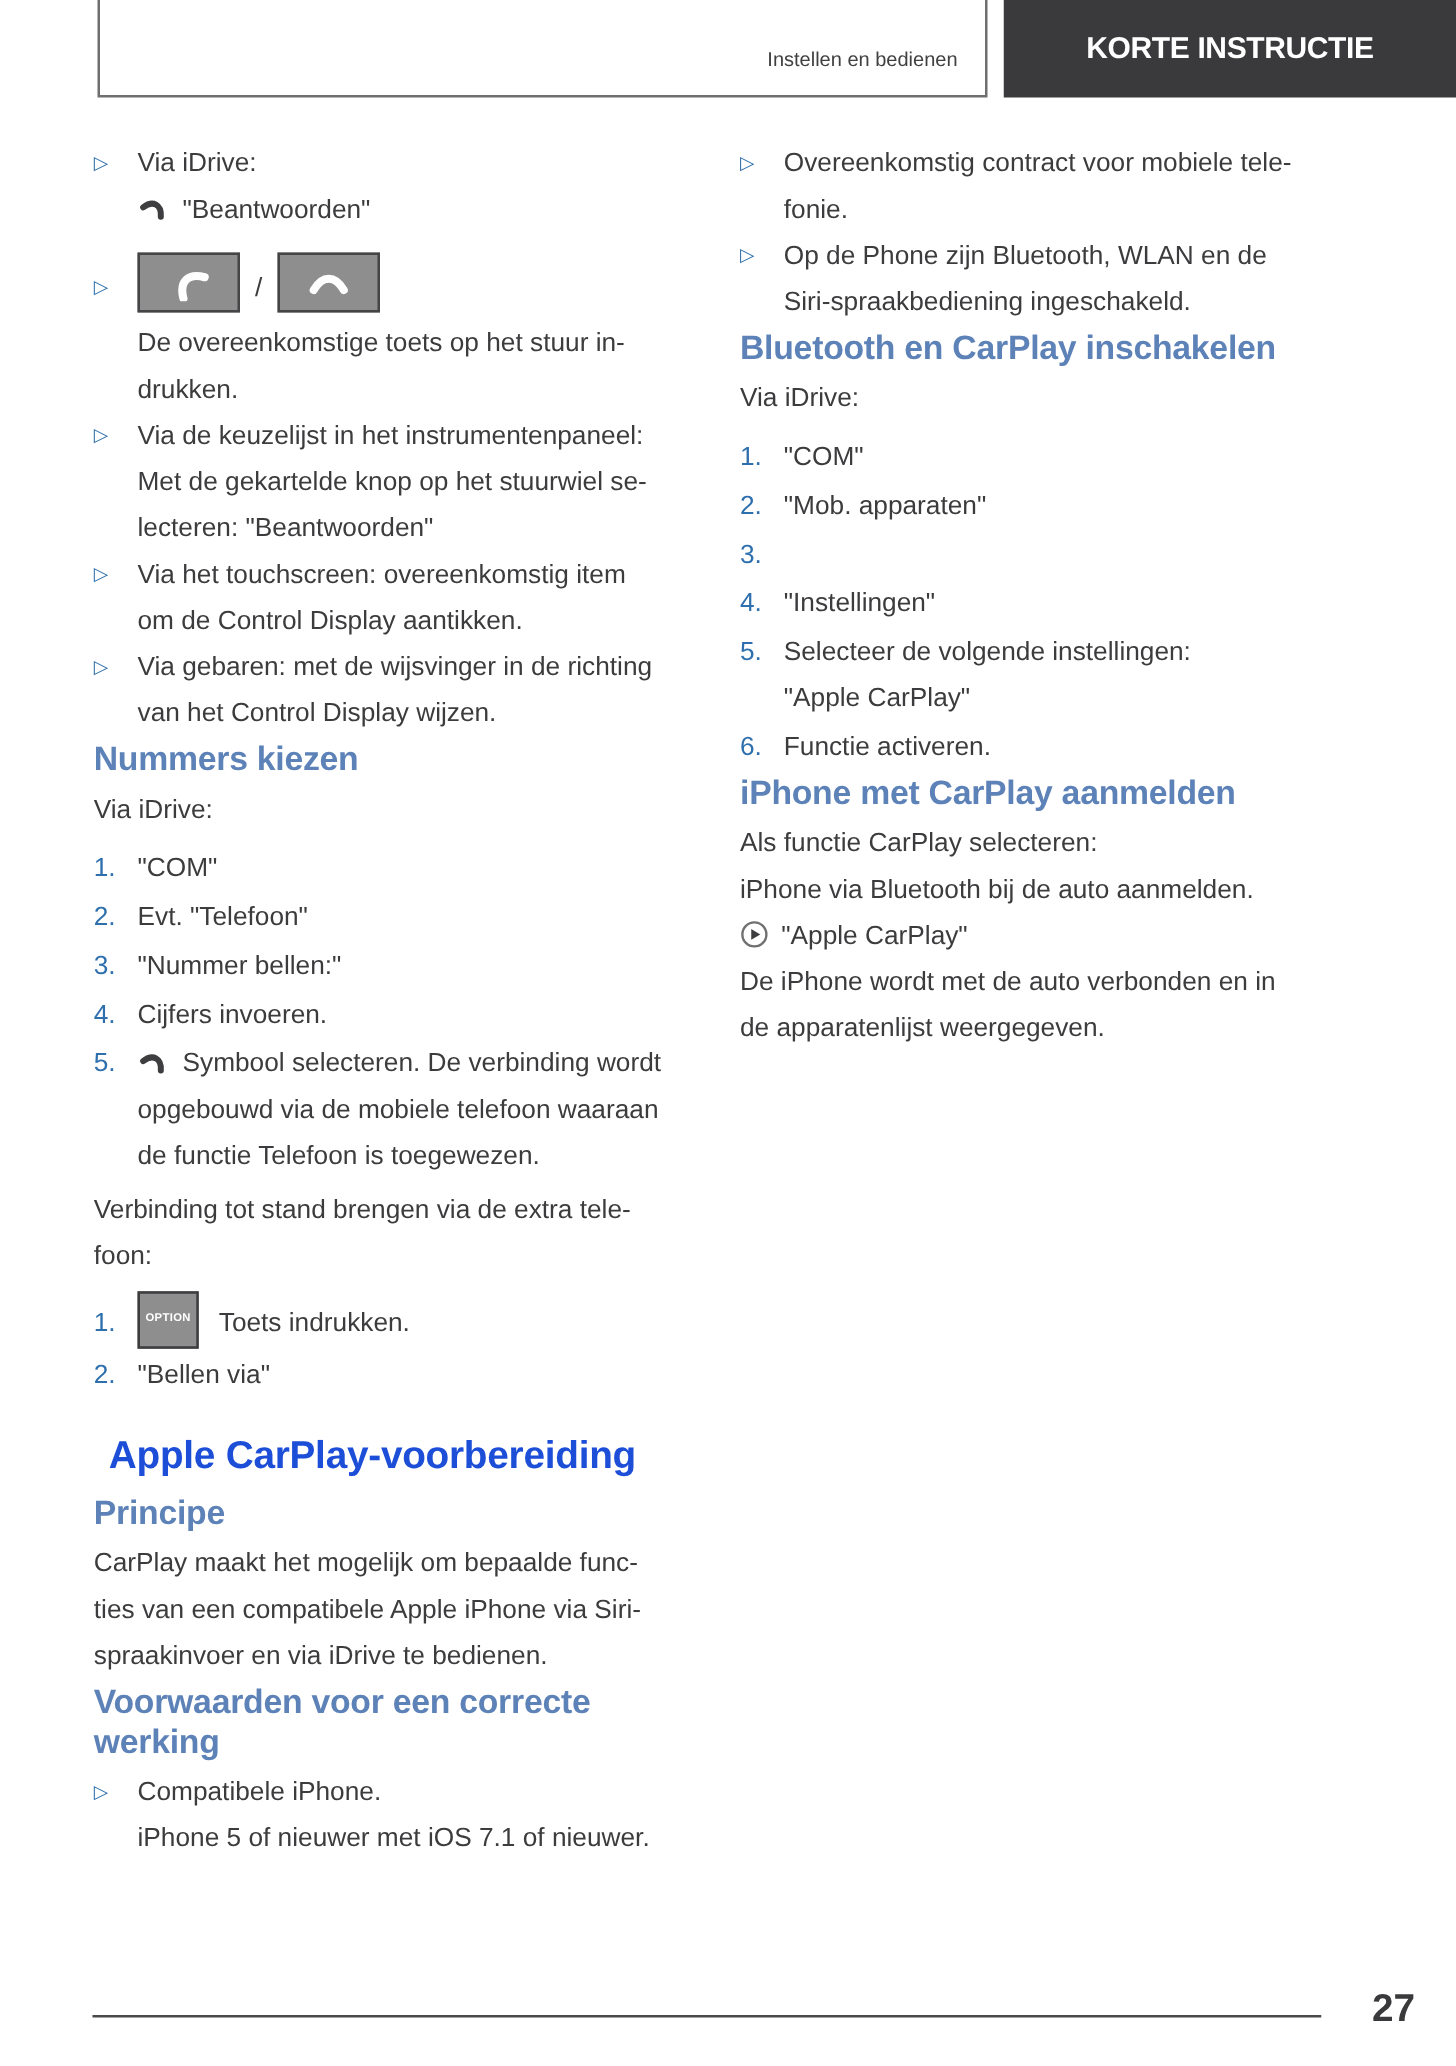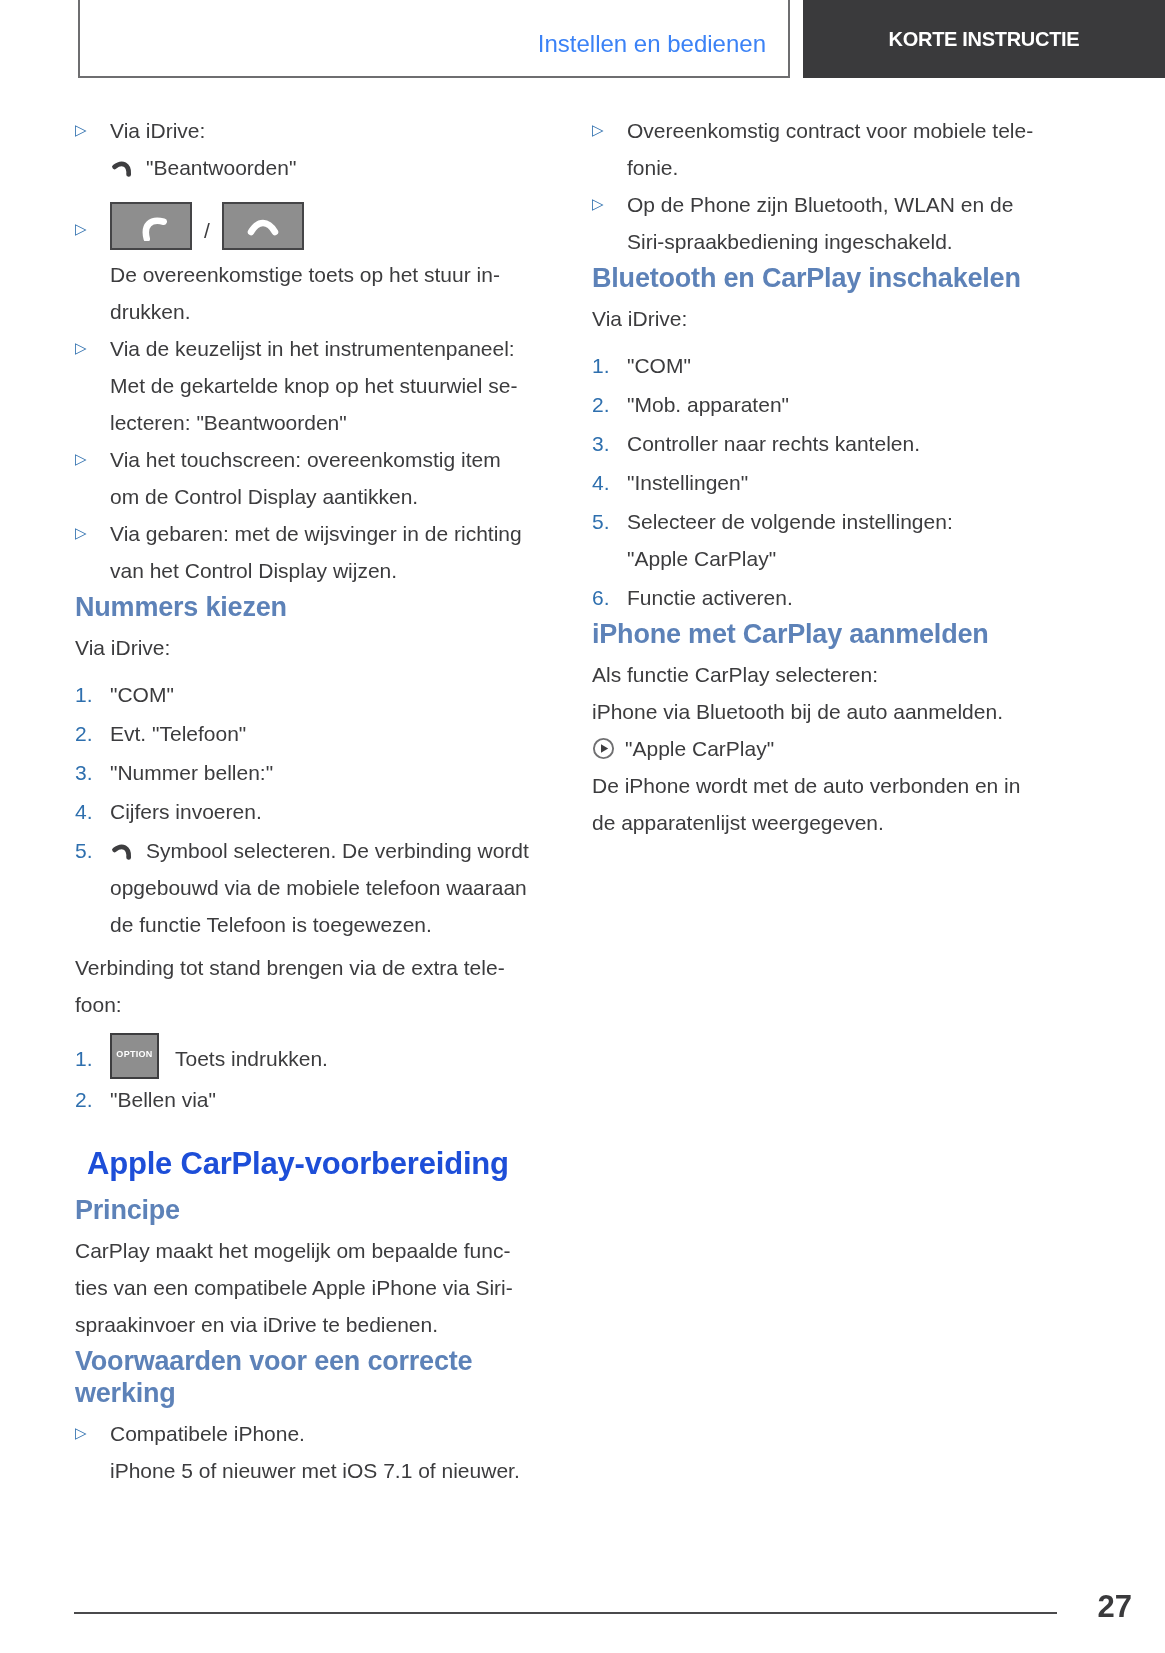--- a/index.html
+++ b/index.html
@@ -8,26 +8,26 @@
     font-family:"Liberation Sans", sans-serif; color:#3c3c3e; overflow:hidden;
   }
 
   
   .hdr-white {
     position:absolute; left:78px; top:-16px; width:712px; height:94px;
     background:#ffffff; border:2px solid #6e6e70; box-sizing:border-box;
     display:flex; align-items:flex-end; justify-content:flex-end;
     padding:0 22px 18px 0;
   }
-  .hdr-white span { font-size:24px; color:#3b82f6; }
+  .hdr-white span { font-size:16px; color:#404040; }
   .hdr-dark {
     position:absolute; left:803px; top:0; width:362px; height:78px;
     background:#3a3a3c; color:#ffffff; display:flex; align-items:center; justify-content:center;
   }
-  .hdr-dark span { font-size:20px; font-weight:bold; letter-spacing:-0.3px; }
+  .hdr-dark span { font-size:24px; font-weight:bold; letter-spacing:-0.3px; }
 
   
   .col { position:absolute; top:112px; width:478px; font-size:21px; line-height:37px; }
   .col-left  { left:75px; }
   .col-right { left:592px; }
 
   .lines, .txt { white-space:pre; }
 
   .item { display:flex; }
   .marker {
@@ -226,21 +226,20 @@
       <div class="item step">
         <span class="num">1.</span>
         <span class="txt">"COM"</span>
       </div>
       <div class="item step">
         <span class="num">2.</span>
         <span class="txt">"Mob. apparaten"</span>
       </div>
       <div class="item step">
         <span class="num">3.</span>
-        <span class="txt">Controller naar rechts kantelen.</span>
       </div>
       <div class="item step">
         <span class="num">4.</span>
         <span class="txt">"Instellingen"</span>
       </div>
       <div class="item step">
         <span class="num">5.</span>
         <span class="txt lines">Selecteer de volgende instellingen:
 "Apple CarPlay"</span>
       </div>

